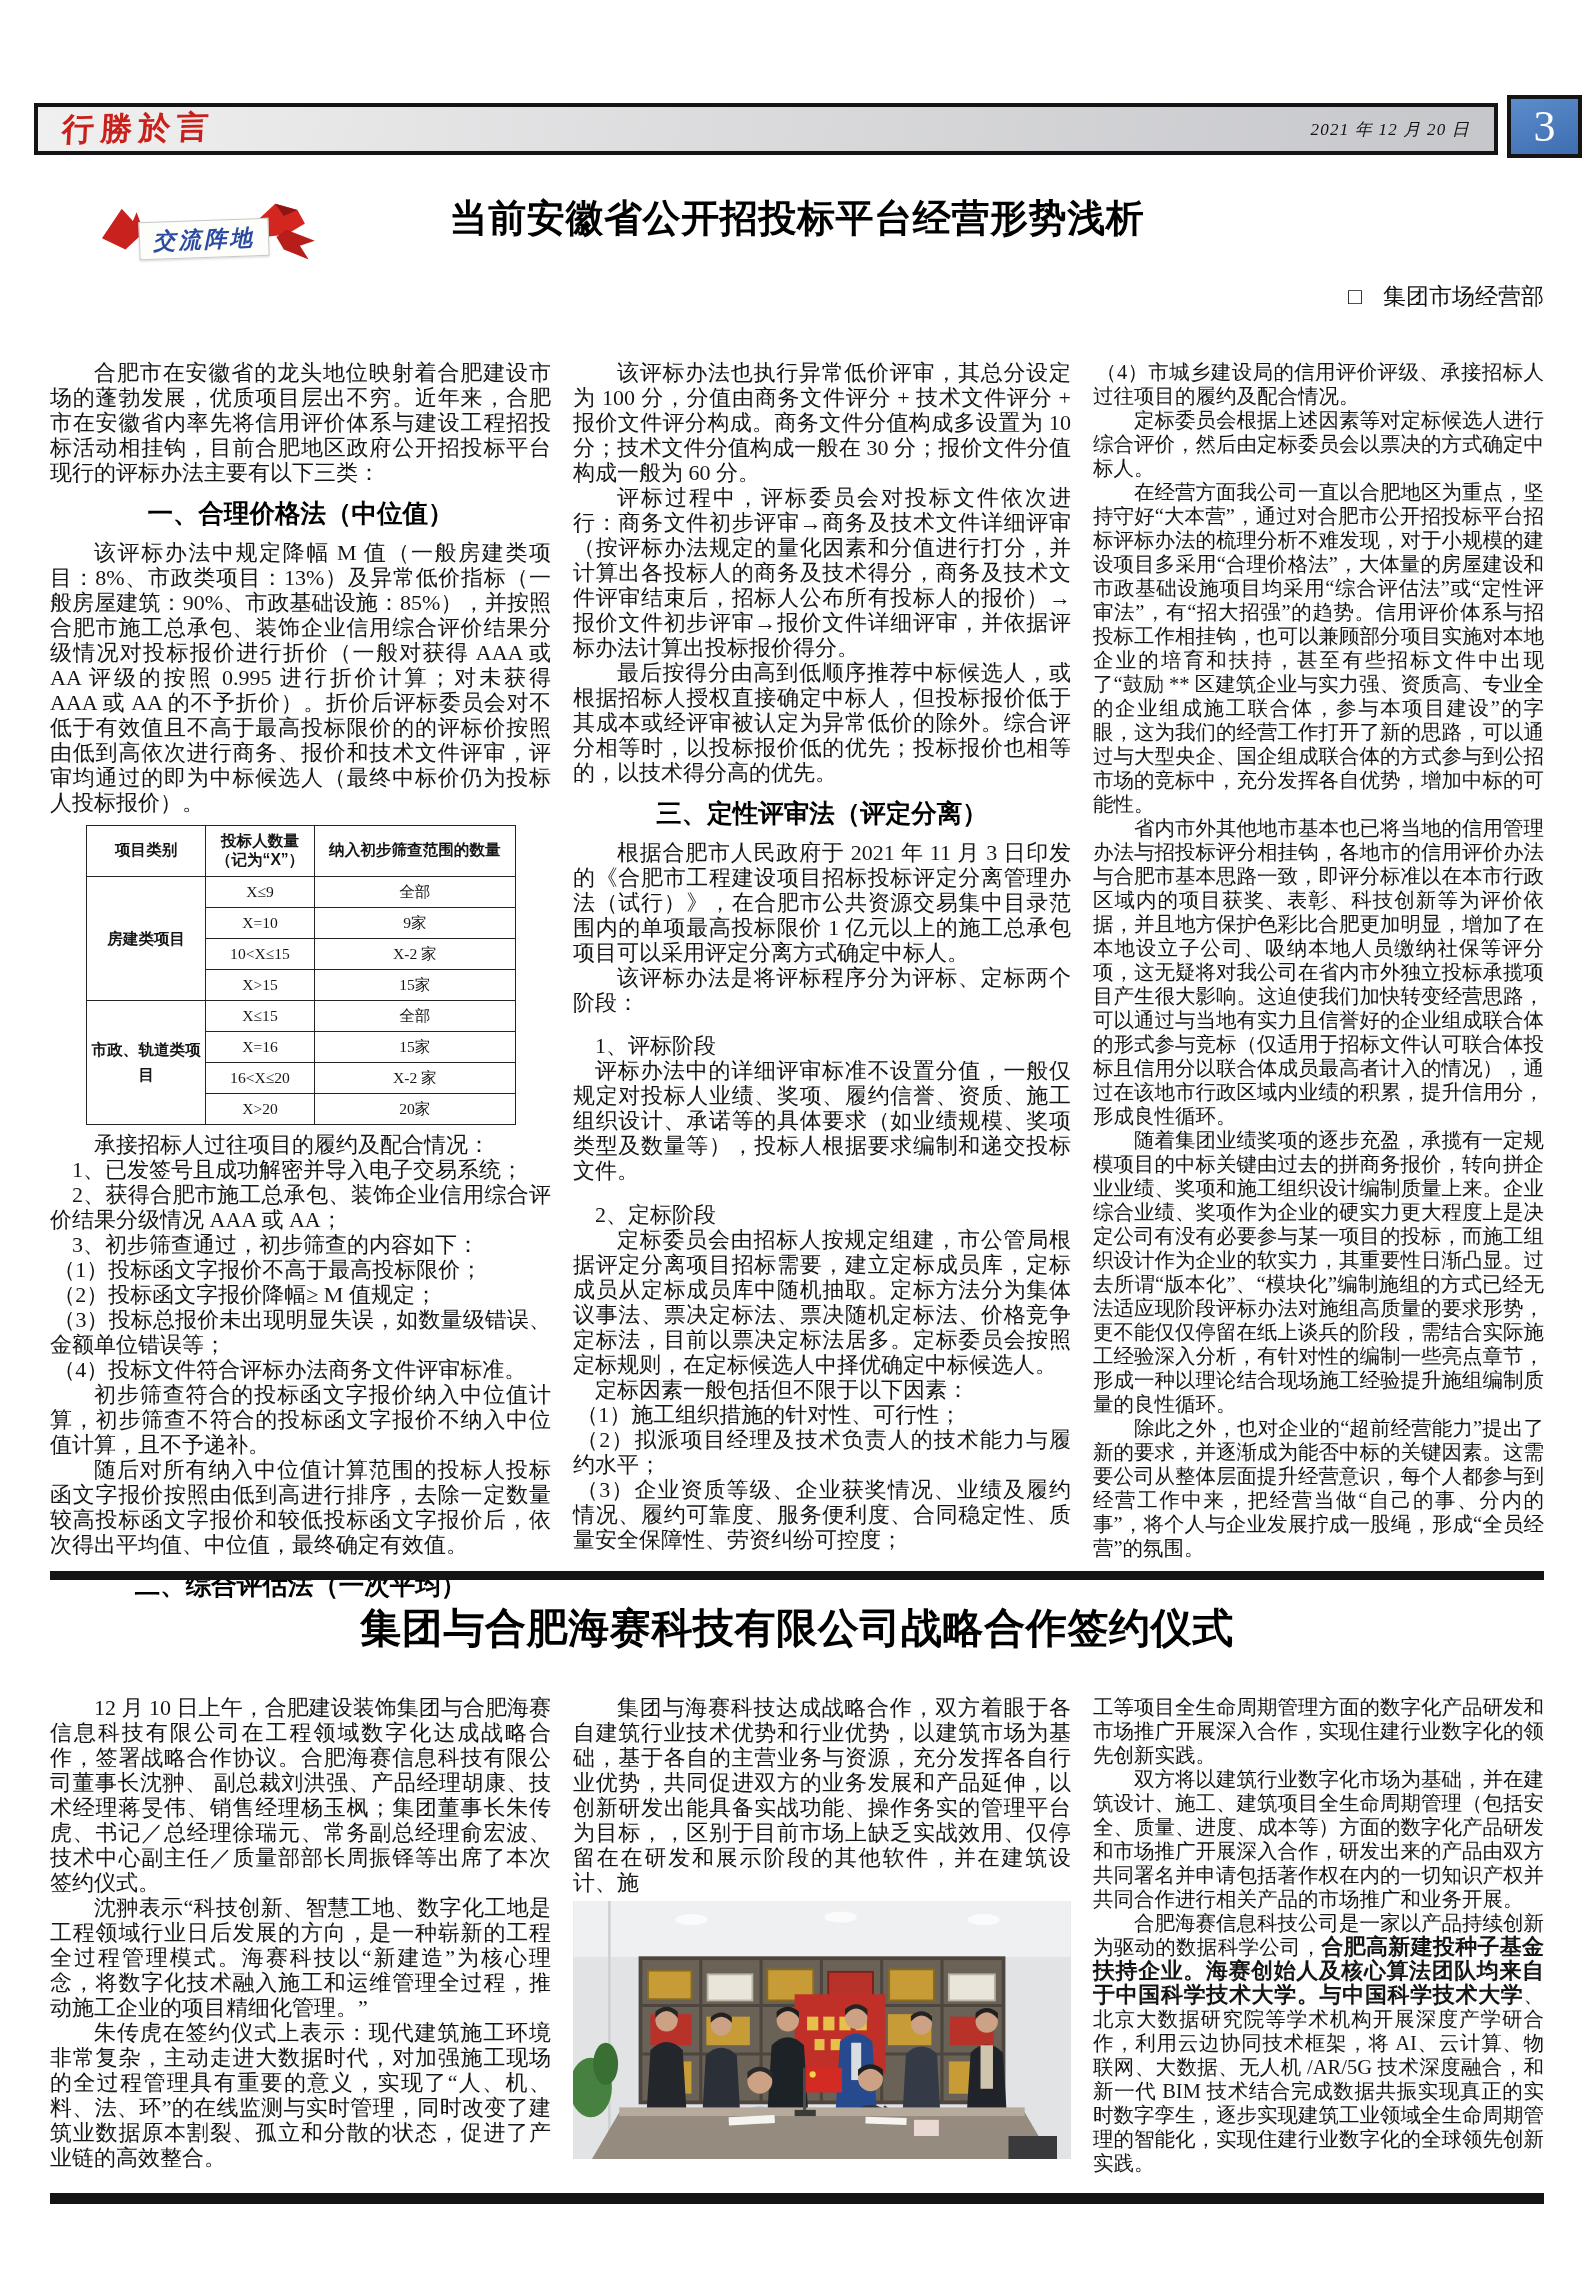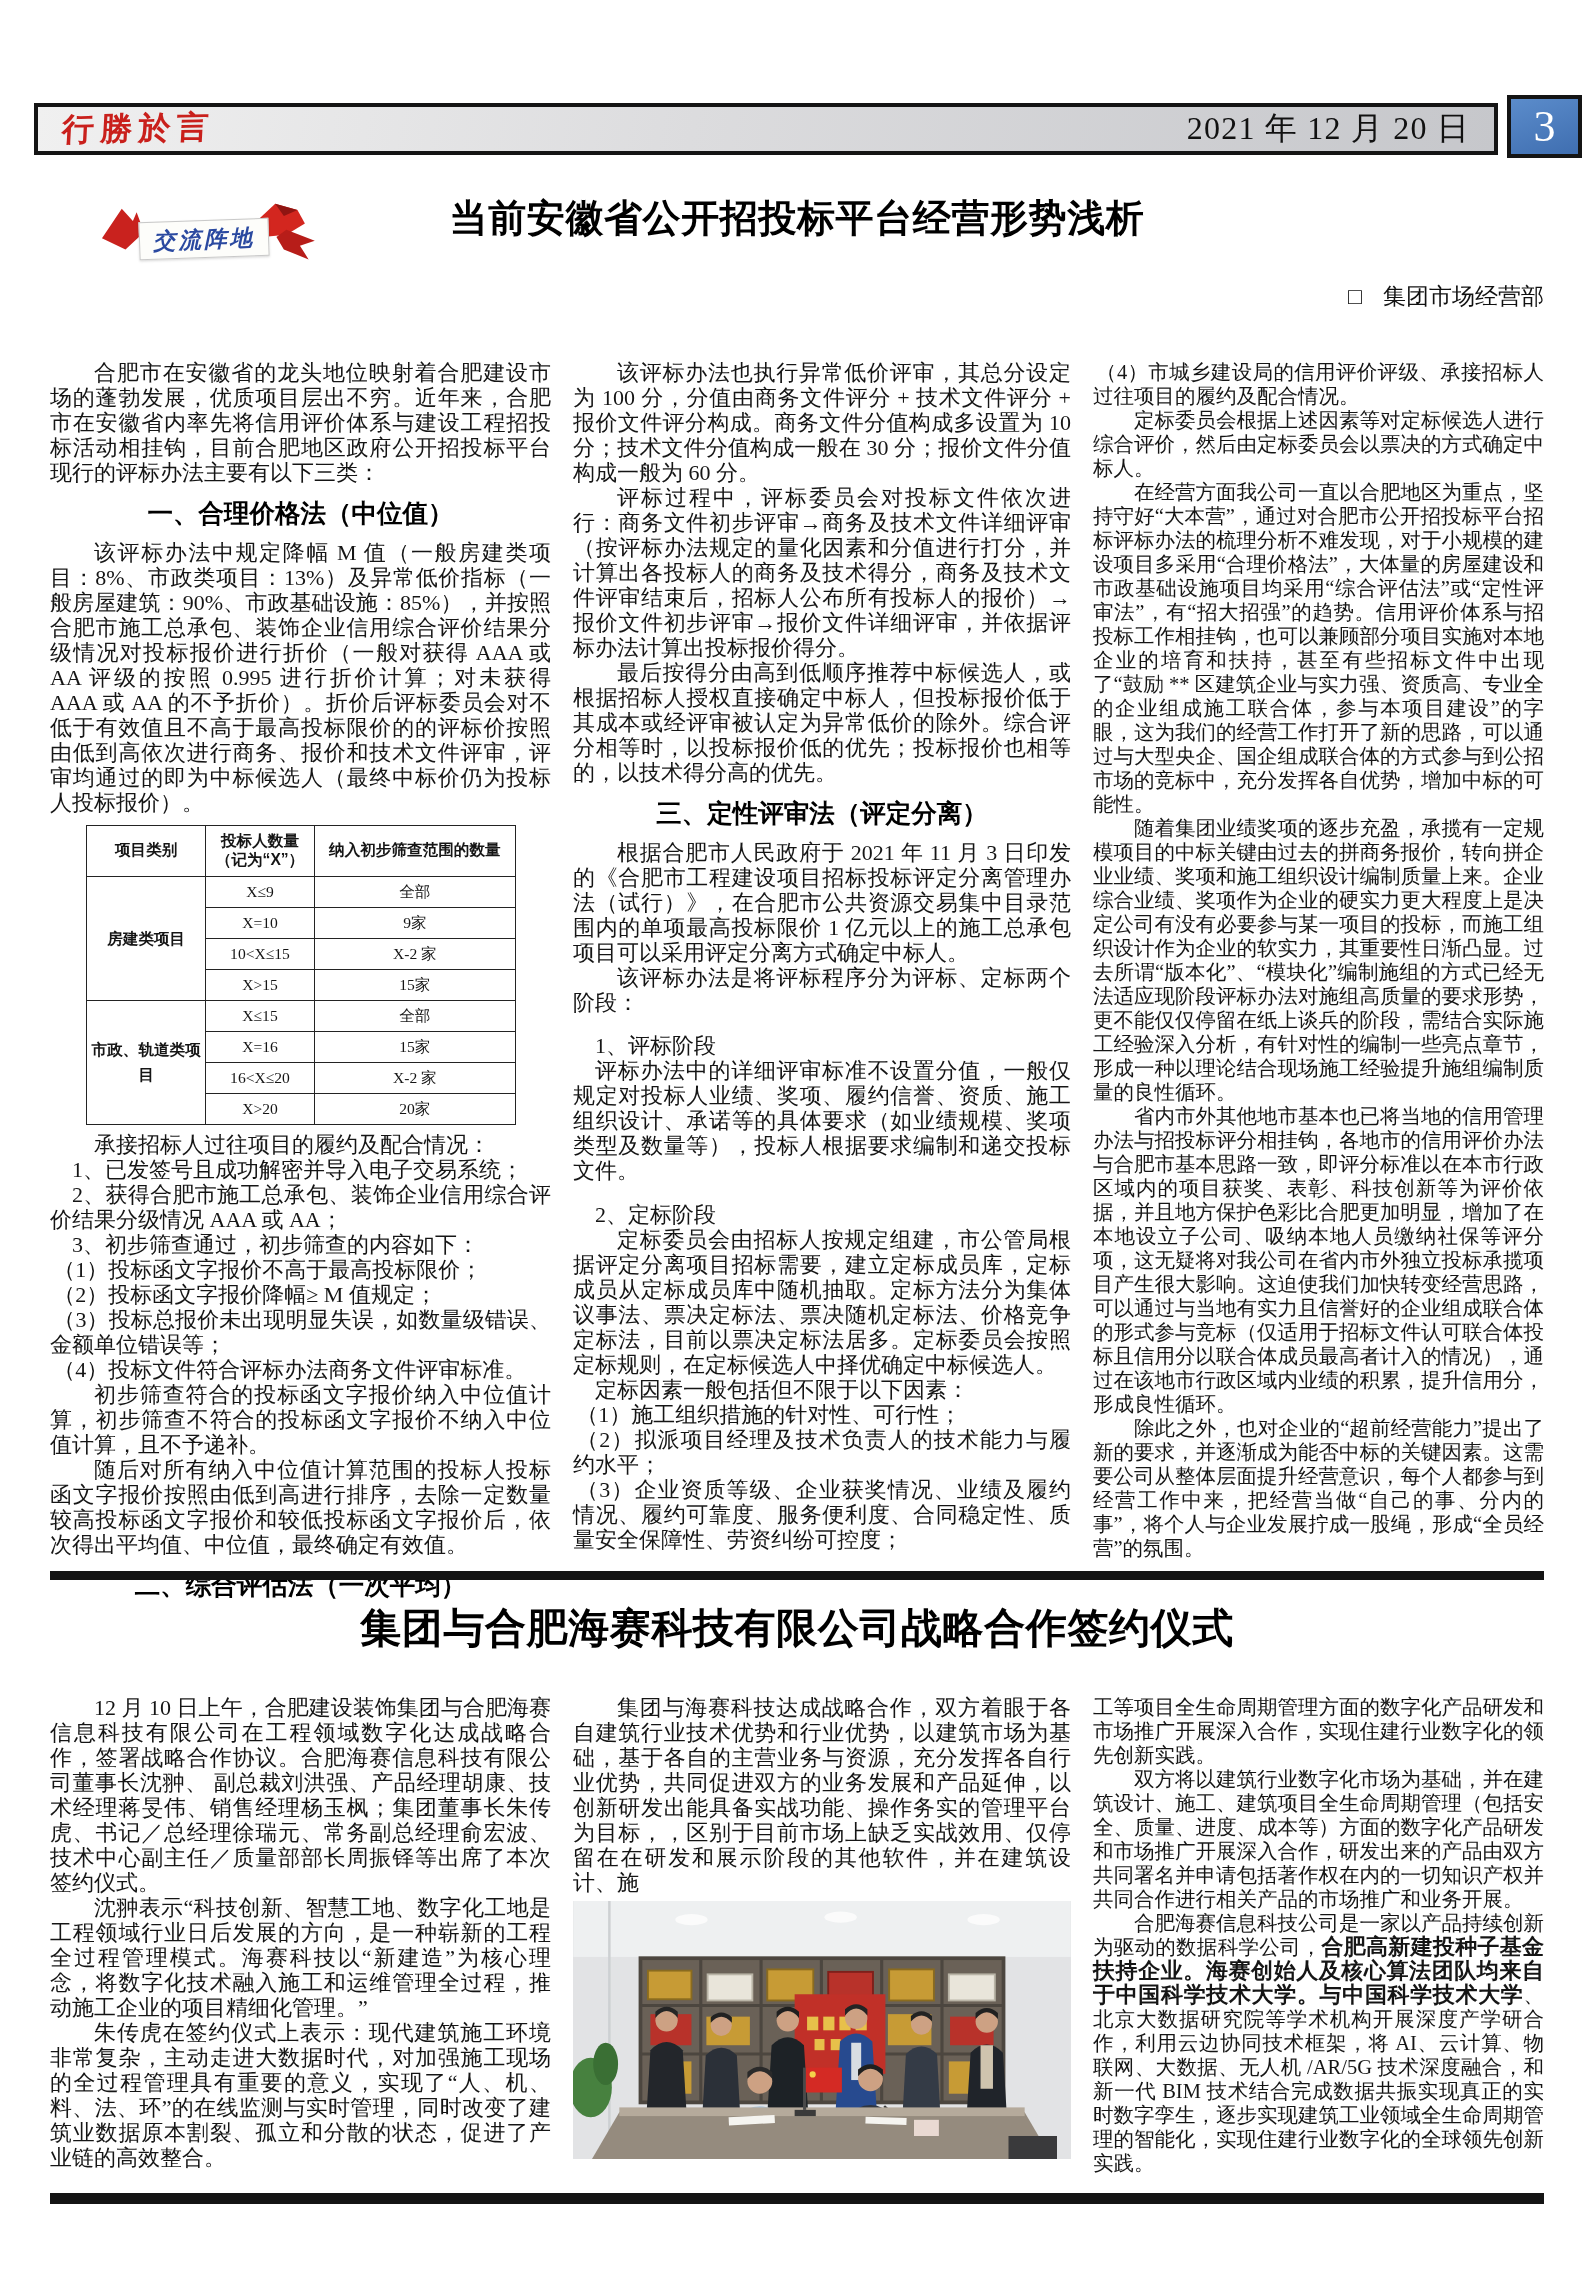--- a/index.html
+++ b/index.html
@@ -4,21 +4,21 @@
 <style>
   html,body{margin:0;padding:0;background:#9a9a9a;}
   .page{position:relative;width:1593px;height:2295px;background:#ffffff;overflow:hidden;
         font-family:"Liberation Serif","DejaVu Serif",serif;color:#1a1a1a;}
   
   .header-bar{position:absolute;left:34px;top:103px;width:1464px;height:52px;box-sizing:border-box;
         border:4.4px solid #141414;background:linear-gradient(100deg,#f0f0f0 0%,#dcdcde 45%,#c6c7cb 100%);
         display:flex;align-items:center;justify-content:space-between;padding:0 24px;}
   .masthead{color:#c9201c;font-weight:bold;font-size:32px;letter-spacing:6.2px;
         transform:skewX(-4deg) rotate(-1deg);font-family:"Liberation Serif",serif;}
-  .header-date{font-size:32px;letter-spacing:1.2px;color:#111;}
+  .header-date{font-size:17px;letter-spacing:1.2px;color:#111;font-style:italic;}
   .page-number-box{position:absolute;left:1507px;top:95px;width:75px;height:63px;box-sizing:border-box;
         border:4.4px solid #141414;background:linear-gradient(160deg,#5b8ccb,#3f6eb0);
         display:flex;align-items:center;justify-content:center;color:#fff;font-size:44px;}
   
   .ribbon{position:absolute;left:100px;top:200px;width:218px;height:73px;}
   .ribbon svg{position:absolute;left:0;top:0;}
   .ribbon-label{position:absolute;left:39px;top:20px;width:128px;height:36px;background:#fdfdfa;
         border:1.2px solid #c9c9c9;box-shadow:0 1.2px 2.5px rgba(0,0,0,.15);transform:rotate(-2deg);
         display:flex;align-items:center;justify-content:center;color:#2a49a0;font-weight:bold;
         font-style:italic;font-size:22.4px;letter-spacing:3.1px;}
@@ -163,22 +163,22 @@
     <p class="pnum">定标因素一般包括但不限于以下因素：</p>
     <p class="pparen">（1）施工组织措施的针对性、可行性；</p>
     <p class="pparen">（2）拟派项目经理及技术负责人的技术能力与履约水平；</p>
     <p class="pparen">（3）企业资质等级、企业获奖情况、业绩及履约情况、履约可靠度、服务便利度、合同稳定性、质量安全保障性、劳资纠纷可控度；</p>
   </div>
 
   <div class="art-col a1 c3">
     <p class="pparen">（4）市城乡建设局的信用评价评级、承接招标人过往项目的履约及配合情况。</p>
     <p class="pind">定标委员会根据上述因素等对定标候选人进行综合评价，然后由定标委员会以票决的方式确定中标人。</p>
     <p class="pind">在经营方面我公司一直以合肥地区为重点，坚持守好“大本营”，通过对合肥市公开招投标平台招标评标办法的梳理分析不难发现，对于小规模的建设项目多采用“合理价格法”，大体量的房屋建设和市政基础设施项目均采用“综合评估法”或“定性评审法”，有“招大招强”的趋势。信用评价体系与招投标工作相挂钩，也可以兼顾部分项目实施对本地企业的培育和扶持，甚至有些招标文件中出现了“鼓励 ** 区建筑企业与实力强、资质高、专业全的企业组成施工联合体，参与本项目建设”的字眼，这为我们的经营工作打开了新的思路，可以通过与大型央企、国企组成联合体的方式参与到公招市场的竞标中，充分发挥各自优势，增加中标的可能性。</p>
+    <p class="pind">省内市外其他地市基本也已将当地的信用管理办法与招投标评分相挂钩，各地市的信用评价办法与合肥市基本思路一致，即评分标准以在本市行政区域内的项目获奖、表彰、科技创新等为评价依据，并且地方保护色彩比合肥更加明显，增加了在本地设立子公司、吸纳本地人员缴纳社保等评分项，这无疑将对我公司在省内市外独立投标承揽项目产生很大影响。这迫使我们加快转变经营思路，可以通过与当地有实力且信誉好的企业组成联合体的形式参与竞标（仅适用于招标文件认可联合体投标且信用分以联合体成员最高者计入的情况），通过在该地市行政区域内业绩的积累，提升信用分，形成良性循环。</p>
     <p class="pind">随着集团业绩奖项的逐步充盈，承揽有一定规模项目的中标关键由过去的拼商务报价，转向拼企业业绩、奖项和施工组织设计编制质量上来。企业综合业绩、奖项作为企业的硬实力更大程度上是决定公司有没有必要参与某一项目的投标，而施工组织设计作为企业的软实力，其重要性日渐凸显。过去所谓“版本化”、“模块化”编制施组的方式已经无法适应现阶段评标办法对施组高质量的要求形势，更不能仅仅停留在纸上谈兵的阶段，需结合实际施工经验深入分析，有针对性的编制一些亮点章节，形成一种以理论结合现场施工经验提升施组编制质量的良性循环。</p>
-    <p class="pind">省内市外其他地市基本也已将当地的信用管理办法与招投标评分相挂钩，各地市的信用评价办法与合肥市基本思路一致，即评分标准以在本市行政区域内的项目获奖、表彰、科技创新等为评价依据，并且地方保护色彩比合肥更加明显，增加了在本地设立子公司、吸纳本地人员缴纳社保等评分项，这无疑将对我公司在省内市外独立投标承揽项目产生很大影响。这迫使我们加快转变经营思路，可以通过与当地有实力且信誉好的企业组成联合体的形式参与竞标（仅适用于招标文件认可联合体投标且信用分以联合体成员最高者计入的情况），通过在该地市行政区域内业绩的积累，提升信用分，形成良性循环。</p>
     <p class="pind">除此之外，也对企业的“超前经营能力”提出了新的要求，并逐渐成为能否中标的关键因素。这需要公司从整体层面提升经营意识，每个人都参与到经营工作中来，把经营当做“自己的事、分内的事”，将个人与企业发展拧成一股绳，形成“全员经营”的氛围。</p>
   </div>
 
   <div class="divider divider-mid"></div>
 
   <div class="main-title title-2">集团与合肥海赛科技有限公司战略合作签约仪式</div>
 
   <div class="art-col a2 c1">
     <p class="pind">12 月 10 日上午，合肥建设装饰集团与合肥海赛信息科技有限公司在工程领域数字化达成战略合作，签署战略合作协议。合肥海赛信息科技有限公司董事长沈翀、 副总裁刘洪强、产品经理胡康、技术经理蒋旻伟、销售经理杨玉枫；集团董事长朱传虎、书记／总经理徐瑞元、常务副总经理俞宏波、技术中心副主任／质量部部长周振铎等出席了本次签约仪式。</p>
     <p class="pind">沈翀表示“科技创新、智慧工地、数字化工地是工程领域行业日后发展的方向，是一种崭新的工程全过程管理模式。海赛科技以“新建造”为核心理念，将数字化技术融入施工和运维管理全过程，推动施工企业的项目精细化管理。”</p>

